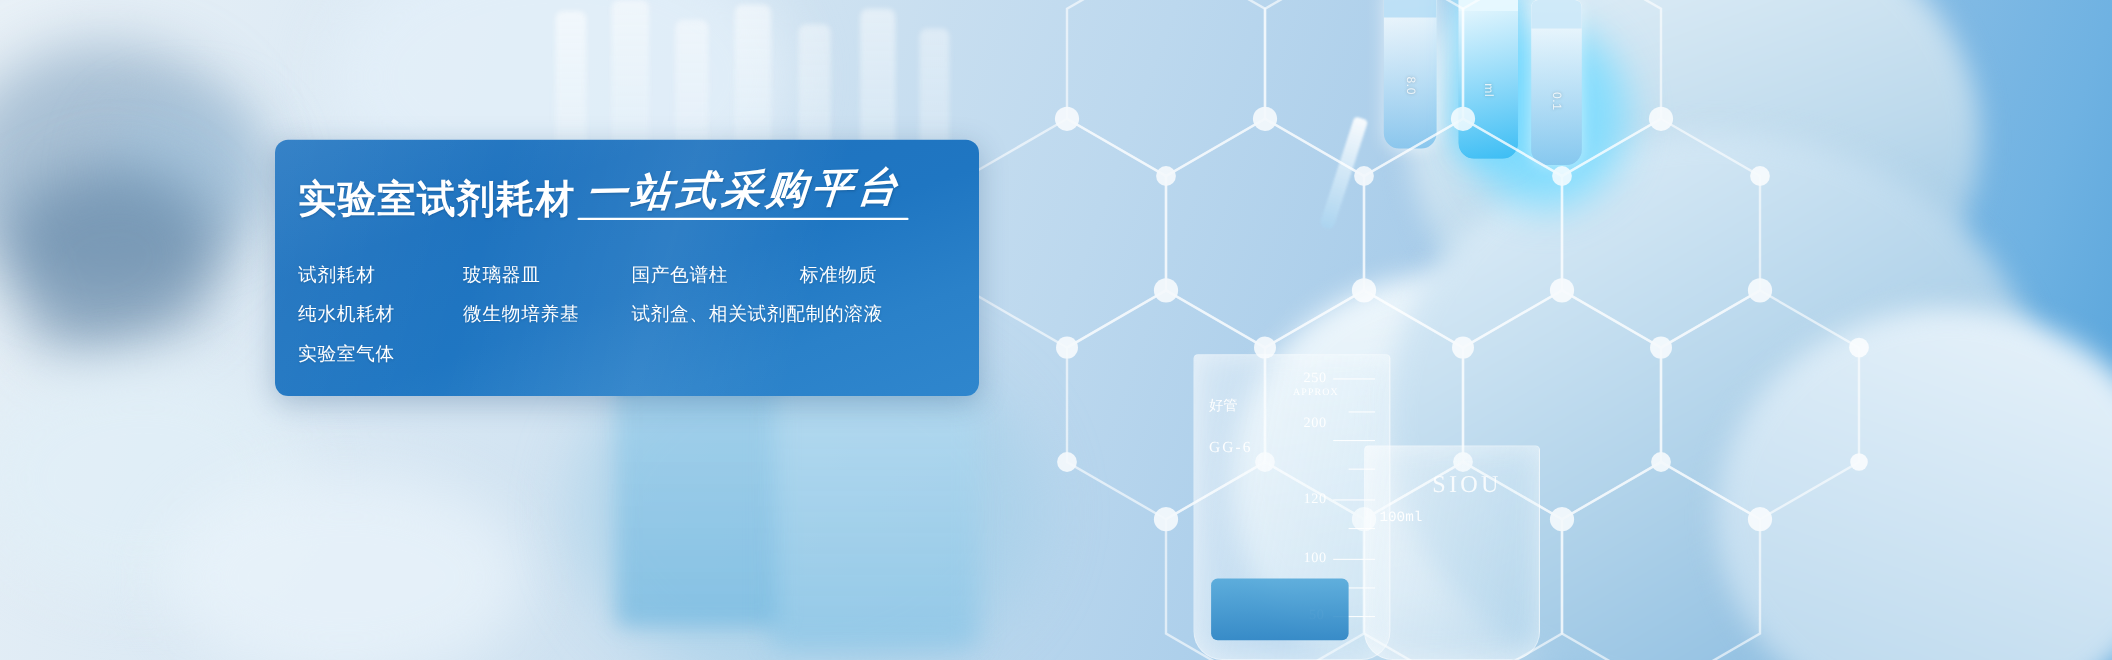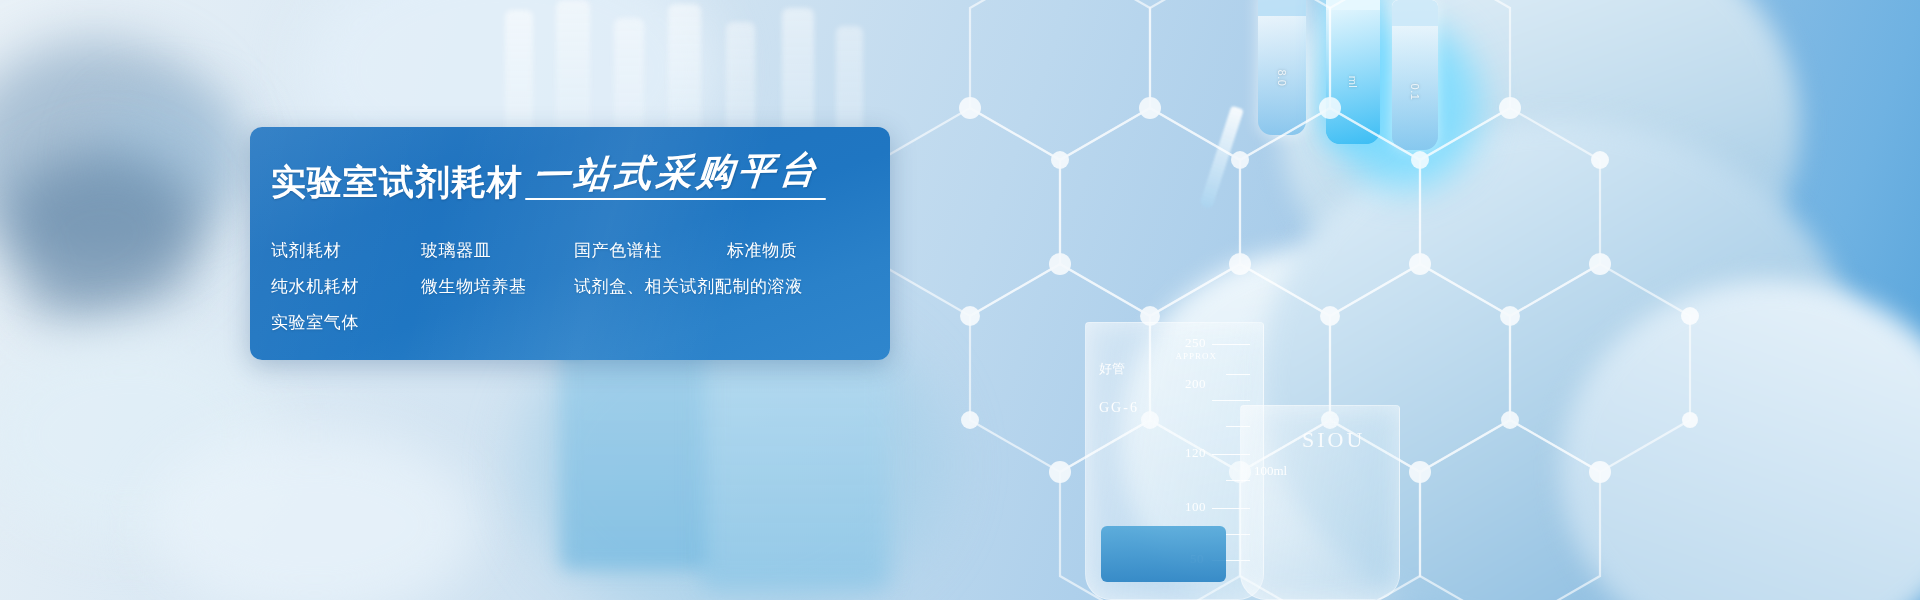--- a/index.html
+++ b/index.html
@@ -221,21 +221,21 @@
       <div class="gradlabel" style="right:58px;top:177px;">100</div>
       <div class="gradlabel" style="right:60px;top:229px;">50</div>
       <div class="beakerlabel" style="left:14px;top:78px;">GG-6</div>
       <div class="beakerlabel" style="left:14px;top:38px;font-family:'DejaVu Sans',sans-serif;font-size:13px;letter-spacing:0;">好管</div>
       <div style="position:absolute;left:16px;right:38px;bottom:18px;height:56px;border-radius:6px;background:linear-gradient(180deg,rgba(66,160,214,.8),rgba(40,130,195,.9));"></div>
     </div>
 
     <div class="beaker" style="left:1240px;top:405px;width:160px;height:195px;">
       <div class="wall"></div>
       <div class="beakerlabel" style="left:18px;top:22px;font-size:22px;letter-spacing:3px;opacity:.9;margin-left:44px;">SIOU</div>
-      <div class="beakerlabel" style="left:14px;top:58px;font-size:13px;letter-spacing:0;">100ml</div>
+      <div class="beakerlabel" style="left:14px;top:58px;font-size:13px;letter-spacing:0;font-family:Liberation Mono, monospace;">100ml</div>
     </div>
   </div>
 
   <div id="panel">
 
     <div class="headline">
       <span class="hl-bold">实验室试剂耗材</span>
       <span class="hl-script-wrap">
         <span class="hl-script">一站式采购平台</span>
         <span class="hl-underline"></span>

